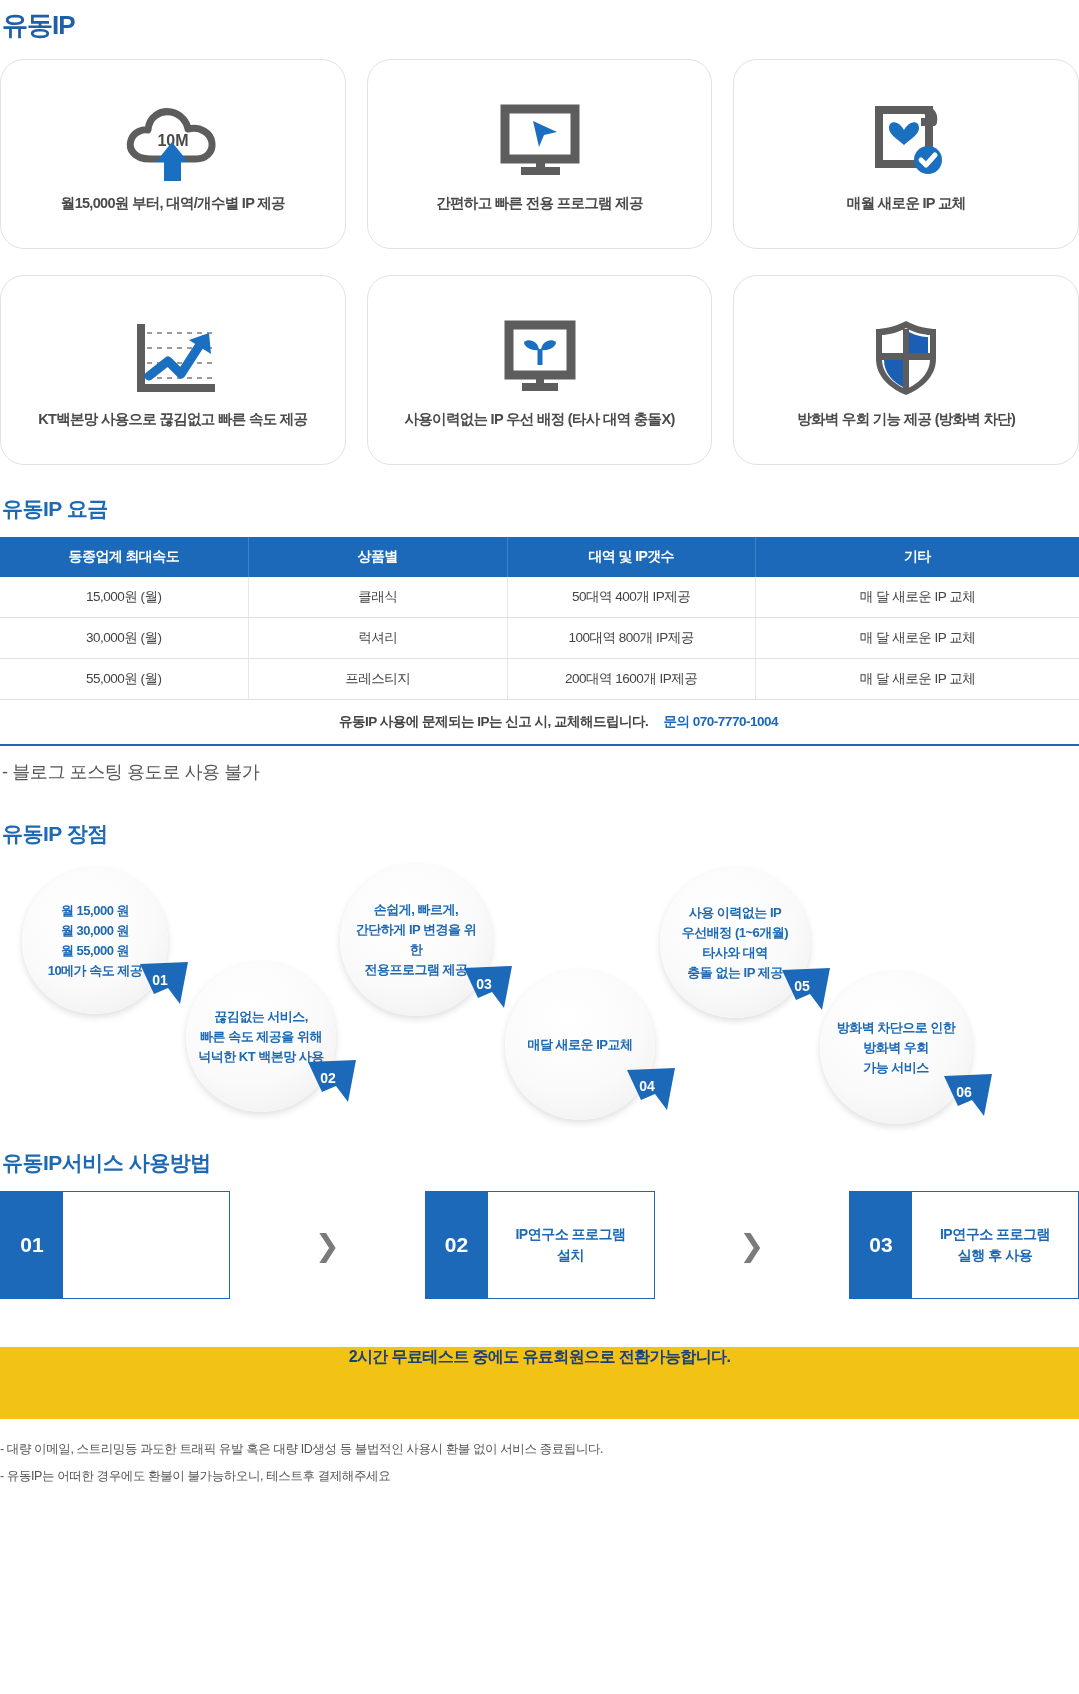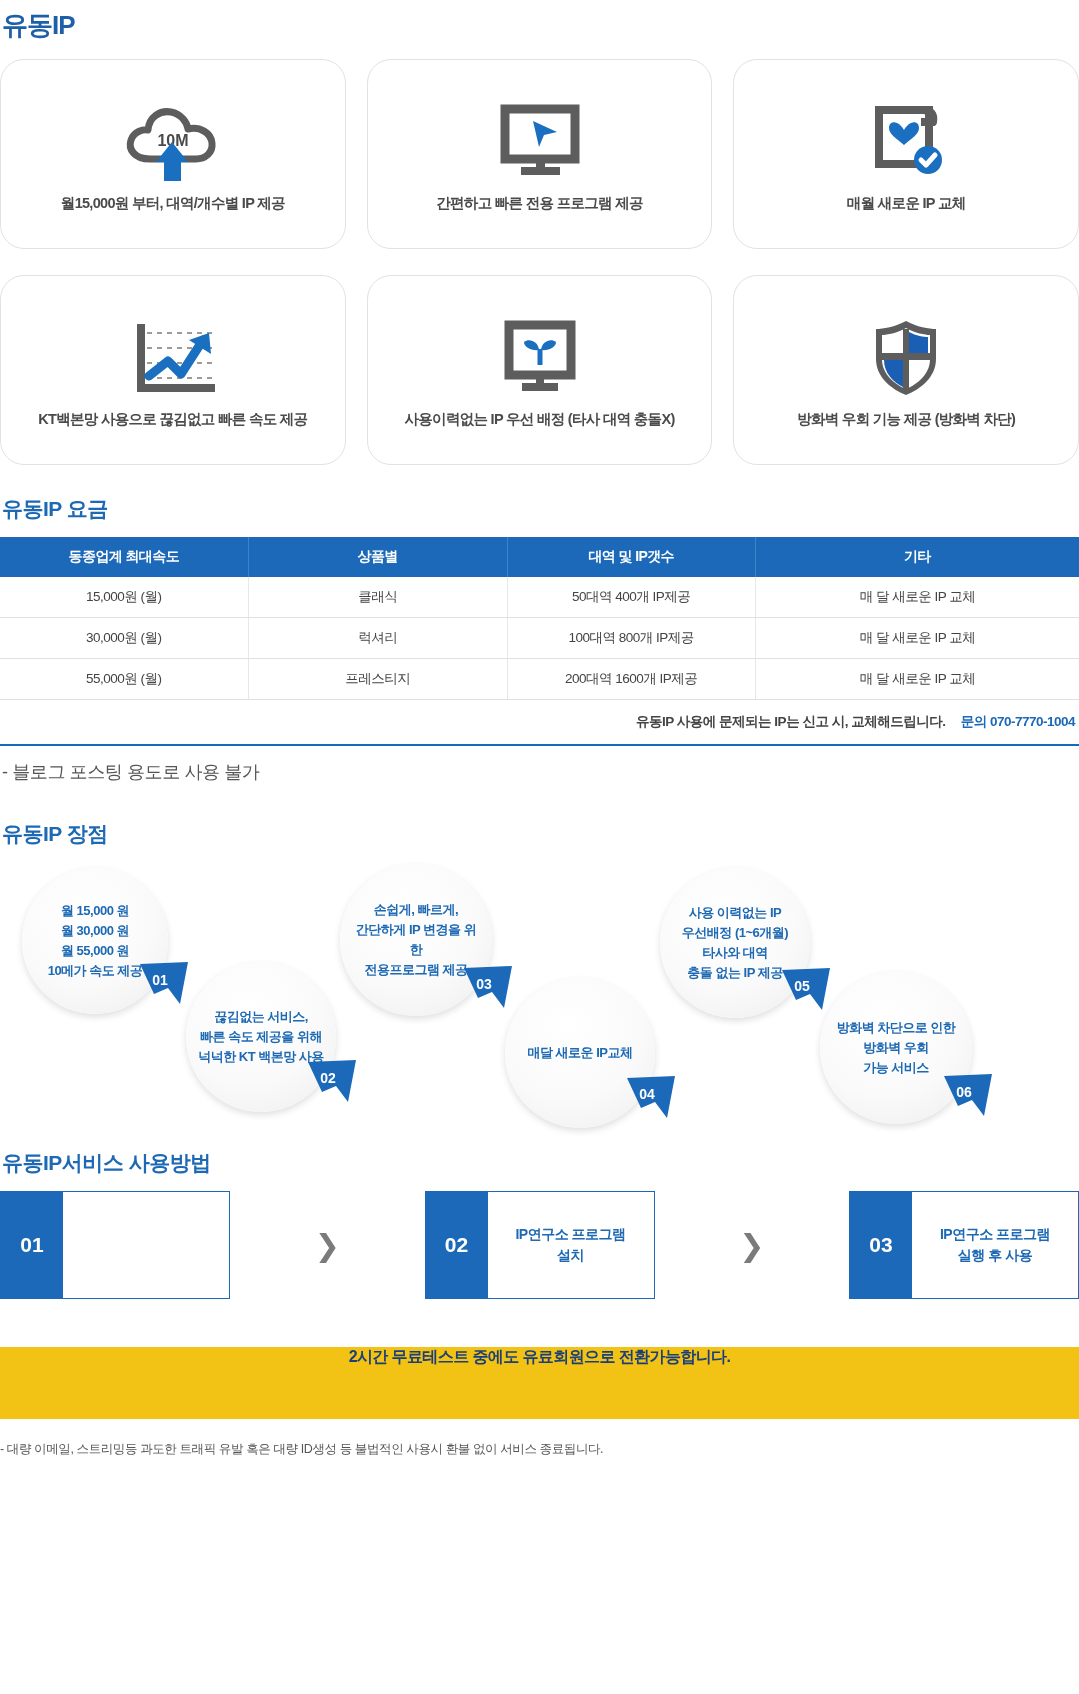--- a/index.html
+++ b/index.html
@@ -84,21 +84,21 @@
     padding: 11px 4px;
     border-bottom: 1px solid #e0e0e0;
     border-right: 1px solid #e8e8e8;
     letter-spacing: -0.5px;
   }
   .price-table td:last-child { border-right: none; }
   .price-table tr:last-child td { border-bottom: 1px solid #e0e0e0; }
   .table-note-row td {
     border-right: none !important;
     border-bottom: 2px solid #1b69b8 !important;
-    text-align: right;
+    text-align: center;
     padding: 13px 4px 13px 42px;
     font-size: 13.5px;
     font-weight: bold;
     color: #444;
   }
   .note-tel { color: #1b69b8; margin-left: 12px; font-weight: bold; }
   .bullet-line {
     font-size: 18px;
     color: #555;
     margin: 14px 0 0 2px;
@@ -393,21 +393,21 @@
 전용프로그램 제공</div>
         <div class="circle-badge" style="right:-26px; bottom:6px;">
           <svg viewBox="0 0 56 46">
               <path d="M2 4 L50 2 L42 44 L30 28 L16 34 Z" fill="#1b69b8"></path>
             </svg>
           <span>03</span>
         </div>
       </div>
     </div>
 
-    <div class="circle-item" style="left:505px; top:116px;">
+    <div class="circle-item" style="left:505px; top:108px;">
       <div class="circle" style="width:150px; height:150px;">
         <div class="circle-text">매달 새로운 IP교체</div>
         <div class="circle-badge" style="right:-26px; bottom:8px;">
           <svg viewBox="0 0 56 46">
               <path d="M2 4 L50 2 L42 44 L30 28 L16 34 Z" fill="#1b69b8"></path>
             </svg>
           <span>04</span>
         </div>
       </div>
     </div>
@@ -461,15 +461,16 @@
 실행 후 사용</div>
     </div>
   </div>
 
   <div class="yellow-banner">
     <div class="yellow-banner-text">2시간 무료테스트 중에도 유료회원으로 전환가능합니다.</div>
   </div>
 
   <div class="footer-notes">
     <div class="footer-note">-  대량 이메일,  스트리밍등 과도한 트래픽 유발 혹은 대량 ID생성 등 불법적인 사용시 환불 없이 서비스 종료됩니다.</div>
+    <div class="footer-note">-  유동IP는 어떠한 경우에도 환불이 불가능하오니, 테스트후 결제해주세요</div>
   </div>
 
 </div>
 
 </body></html>

